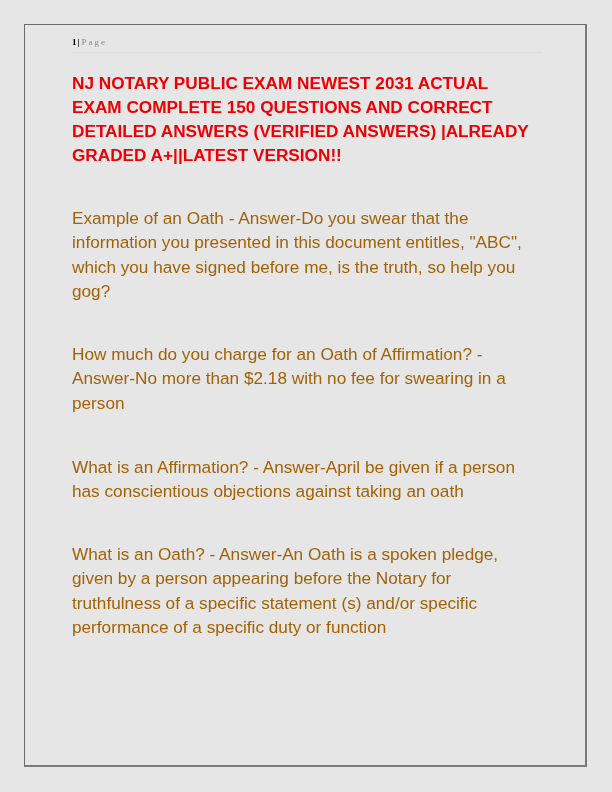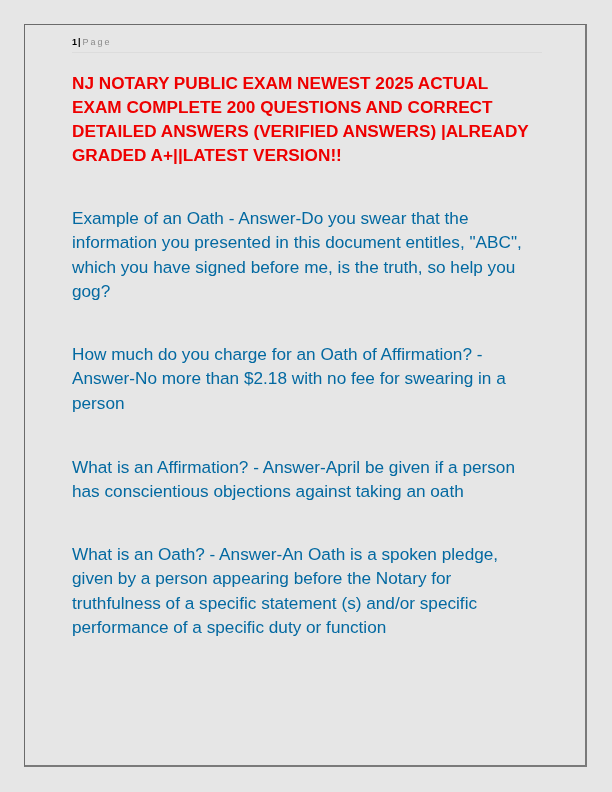--- a/index.html
+++ b/index.html
@@ -26,21 +26,21 @@
       box-sizing: border-box;
       background: #e6e6e6;
     }
     .page-header {
       position: absolute;
       left: 72px;
       top: 36px;
       width: 470px;
       height: 16px;
       border-bottom: 1px solid #dcdcdc;
-      font-family: Liberation Sans, sans-serif;
+      font-family: Liberation Serif, serif;
       font-size: 9px;
       line-height: 12px;
     }
     .page-number {
       font-weight: bold;
       color: #000;
     }
     .page-sep {
       font-weight: bold;
       color: #000;
@@ -60,37 +60,37 @@
       font-family: "Liberation Sans", sans-serif;
       font-weight: bold;
       font-size: 17.2px;
       line-height: 24px;
     }
     .qa {
       position: absolute;
       left: 72px;
       width: 470px;
       margin: 0;
-      color: #0369a1;
+      color: #a16207;
       font-family: "Liberation Sans", sans-serif;
       font-size: 17.2px;
       line-height: 24.3px;
     }
     .qa-1 { top: 206px; }
     .qa-2 { top: 342px; }
     .qa-3 { top: 455px; width: 475px; }
     .qa-4 { top: 542px; }
   </style>
 </head>
 <body>
 
 <div class="page-frame"></div>
 
 <div class="page-header">
   <span class="page-number">1</span><span class="page-sep">|</span><span class="page-label">Page</span>
 </div>
 
-<h1 class="doc-title">NJ NOTARY PUBLIC EXAM NEWEST 2025 ACTUAL EXAM COMPLETE 200 QUESTIONS AND CORRECT DETAILED ANSWERS (VERIFIED ANSWERS) |ALREADY GRADED A+||LATEST VERSION!!</h1>
+<h1 class="doc-title">NJ NOTARY PUBLIC EXAM NEWEST 2031 ACTUAL EXAM COMPLETE 150 QUESTIONS AND CORRECT DETAILED ANSWERS (VERIFIED ANSWERS) |ALREADY GRADED A+||LATEST VERSION!!</h1>
 
 <p class="qa qa-1">Example of an Oath - Answer-Do you swear that the information you presented in this document entitles, "ABC", which you have signed before me, is the truth, so help you gog?</p>
 <p class="qa qa-2">How much do you charge for an Oath of Affirmation? - Answer-No more than $2.18 with no fee for swearing in a person</p>
 <p class="qa qa-3">What is an Affirmation? - Answer-April be given if a person has conscientious objections against taking an oath</p>
 <p class="qa qa-4">What is an Oath? - Answer-An Oath is a spoken pledge, given by a person appearing before the Notary for truthfulness of a specific statement (s) and/or specific performance of a specific duty or function</p>
 
 </body></html>

